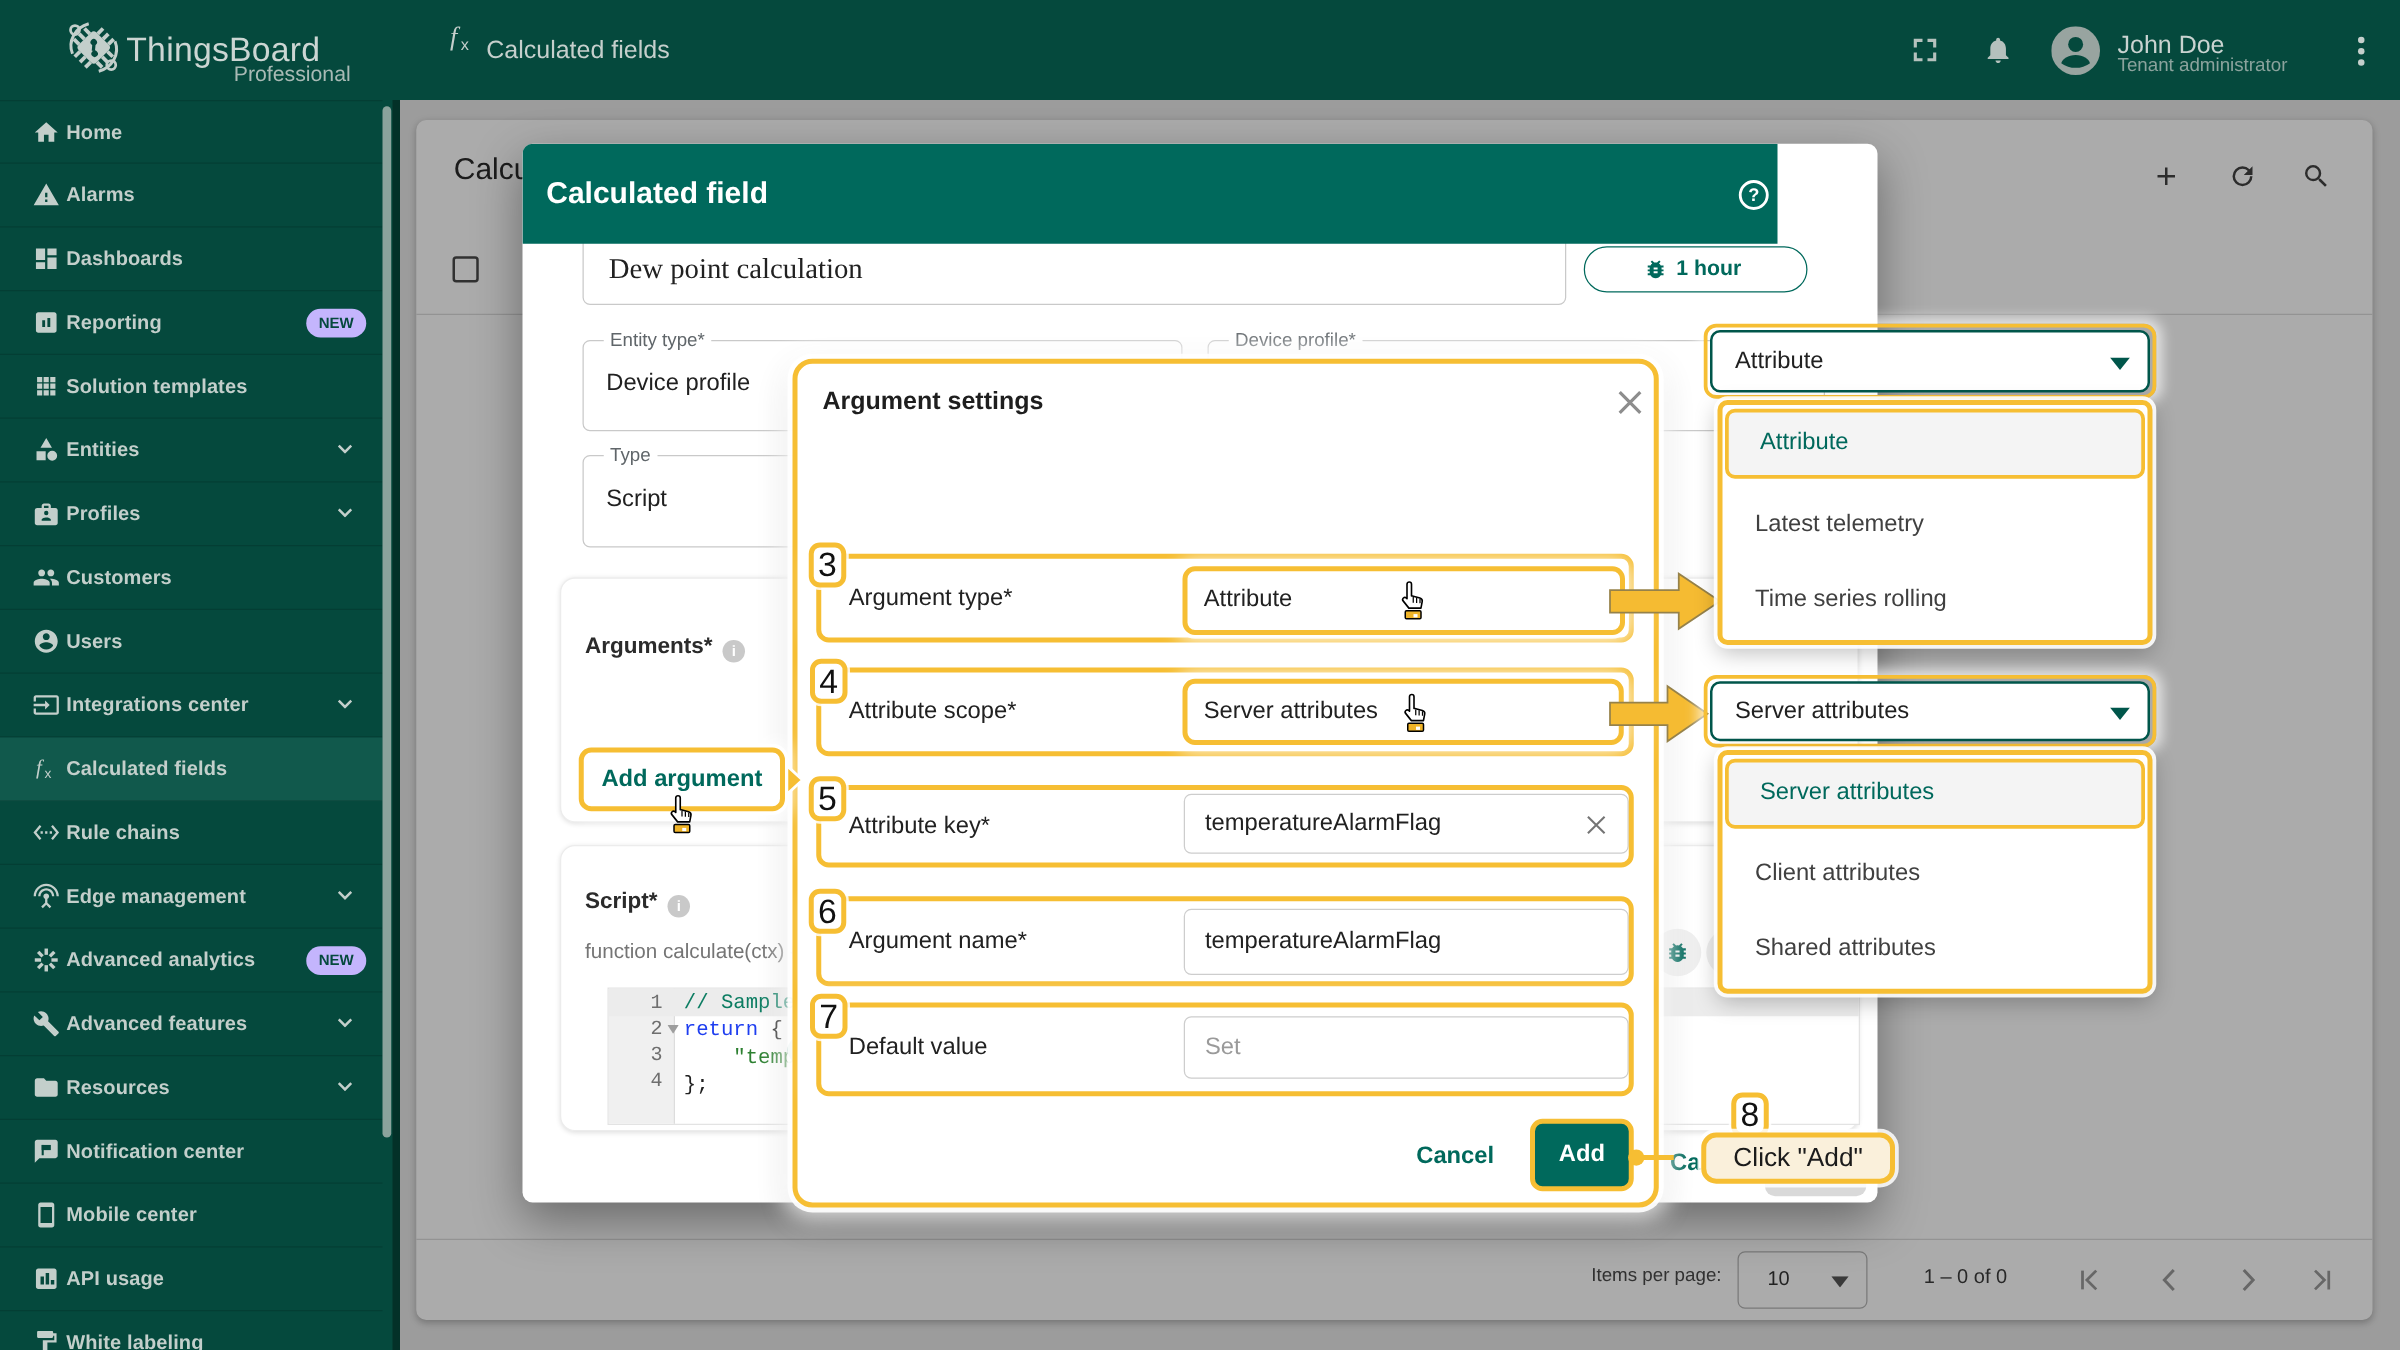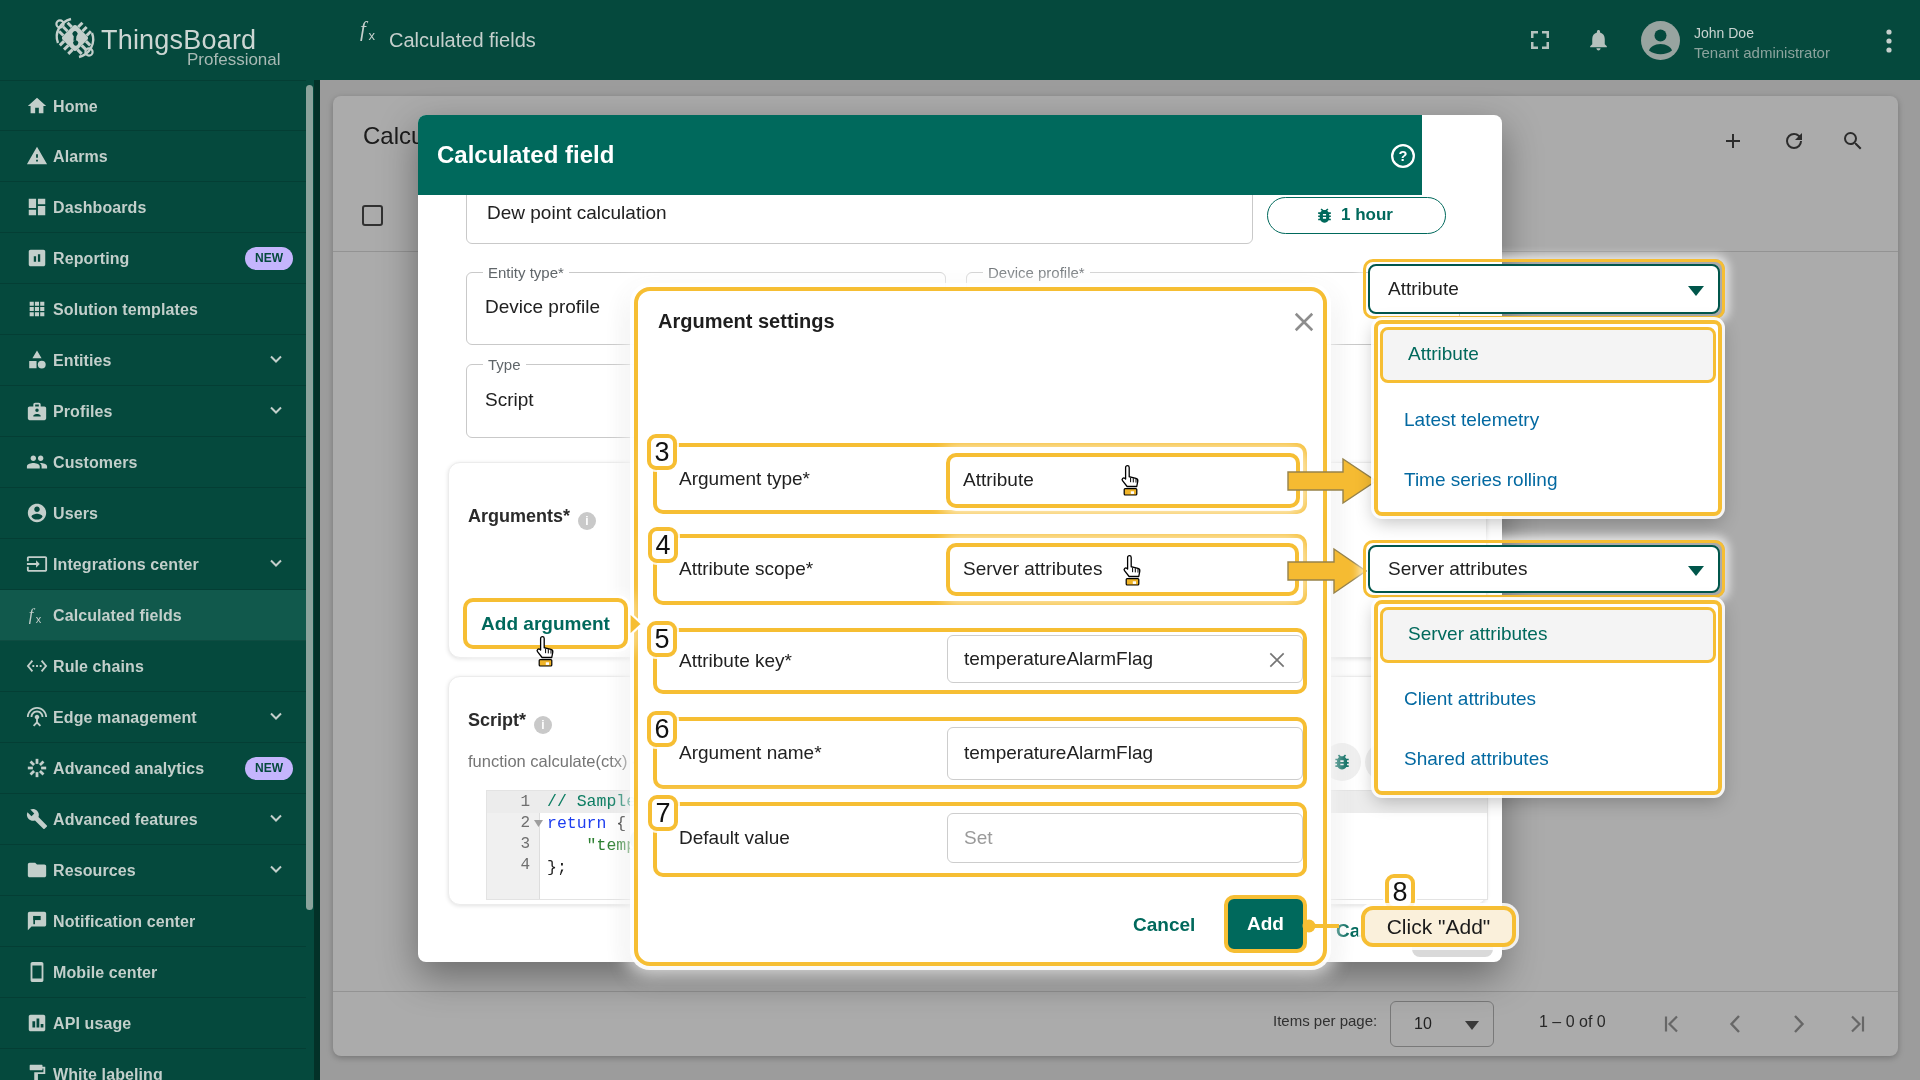--- a/index.html
+++ b/index.html
@@ -45,21 +45,21 @@
   .badge { position:absolute; width:30px; height:36px; background:#fff; border:4px solid #f6be33; border-radius:9px; color:#111; font-size:27px; text-align:center; line-height:29px; box-shadow:0 0 0 2px rgba(255,255,255,0.85); }
 
   
   #dlg { left:634px; top:287px; width:693px; height:679px; background:#fff; border:4px solid #f6be33; border-radius:16px; z-index:5; box-shadow:0 0 0 4px rgba(255,255,255,0.9), 0 0 18px 10px rgba(255,255,255,0.75), 0 10px 28px rgba(0,0,0,0.2); }
   .drow-label { position:absolute; font-size:19px; color:#212121; }
   .dinput { position:absolute; border:1px solid #cdcdcd; border-radius:6px; background:#fff; font-size:19px; color:#212121; }
 
   
   .ddsel { position:absolute; background:#fff; border:2px solid #00564b; border-radius:8px; z-index:6; }
   .ddpanel { position:absolute; background:#fff; border:4px solid #f6be33; border-radius:8px; z-index:6; box-shadow:0 0 0 3px rgba(255,255,255,0.9), 0 6px 18px rgba(0,0,0,0.25); }
-  .ddopt { position:absolute; font-size:19px; color:#0369a1; }
+  .ddopt { position:absolute; font-size:19px; color:#404040; }
 </style>
 </head>
 <body>
 <div id="stage">
   <div id="sidebar" class="abs">
 
     <svg class="abs" style="left:52px;top:15px;" width="46" height="46" viewBox="0 0 46 46">
       <g fill="none" stroke="#c3cfcb" stroke-width="2.4">
         <path d="M6 28 C2 18 8 7 19 4"></path>
         <path d="M40 18 C44 28 38 39 27 42"></path>
@@ -258,21 +258,21 @@
         <path d="M3 3h7v2.5H5.5V10H3V3zm11 0h7v7h-2.5V5.5H14V3zM3 14h2.5v4.5H10V21H3v-7zm15.5 0H21v7h-7v-2.5h4.5V14z"></path>
       </svg>
     <svg class="abs" style="left:1266px;top:27px;" width="25" height="26" viewBox="0 0 24 24" fill="#b5c1bd">
         <path d="M12 22c1.1 0 2-.9 2-2h-4c0 1.1.9 2 2 2zm6-6v-5c0-3.07-1.63-5.64-4.5-6.32V4c0-.83-.67-1.5-1.5-1.5s-1.5.67-1.5 1.5v.68C7.64 5.36 6 7.92 6 11v5l-2 2v1h16v-1l-2-2z"></path>
       </svg>
     <svg class="abs" style="left:1321px;top:21px;" width="39" height="39" viewBox="0 0 39 39">
         <circle cx="19.5" cy="19.5" r="19.5" fill="#98a4a0"></circle>
         <circle cx="19.5" cy="14.5" r="6" fill="#05493d"></circle>
         <path d="M19.5 23c-6 0-10.5 3-11.5 6.5a19.5 19.5 0 0023 0C30 26 25.5 23 19.5 23z" fill="#05493d"></path>
       </svg>
-    <div class="abs" style="left:1374px;top:25px;font-size:14px;color:#c9d3d0;">John Doe</div>
+    <div class="abs" style="left:1374px;top:25px;font-size:20px;color:#c9d3d0;">John Doe</div>
     <div class="abs" style="left:1374px;top:44px;font-size:15px;color:#8ba39d;">Tenant administrator</div>
     <svg class="abs" style="left:1564px;top:28px;" width="10" height="26" viewBox="0 0 10 26" fill="#c5cfcc">
         <circle cx="5" cy="4" r="2.6"></circle>
         <circle cx="5" cy="13" r="2.6"></circle>
         <circle cx="5" cy="22" r="2.6"></circle>
       </svg>
   </div>
   <div id="card" class="abs">
     <div class="abs" style="left:30px;top:26px;font-size:24px;color:#2a2a2a;">Calculated fields</div>
     <svg class="abs" style="left:1388px;top:33px;" width="24" height="24" viewBox="0 0 24 24" fill="#424242">
@@ -307,21 +307,21 @@
       </svg>
     <svg class="abs" style="left:1512px;top:916px;" width="24" height="24" viewBox="0 0 24 24" fill="none" stroke="#9a9a9a" stroke-width="2.2">
         <path d="M7 4.5 14.5 12 7 19.5"></path>
         <path d="M18 4.5v15"></path>
       </svg>
   </div>
   <div id="backdrop" class="abs"></div>
   <div id="modal" class="abs">
 
     <div class="ofield" style="left:48px;top:55px;width:787px;height:74px;"></div>
-    <div class="abs" style="left:69px;top:87px;font-size:19px;color:#212121;">Dew point calculation</div>
+    <div class="abs" style="left:69px;top:87px;font-size:23px;color:#212121;font-family:Liberation Serif, serif;">Dew point calculation</div>
 
     <div class="abs" style="left:849px;top:82px;width:179px;height:37px;border:1.5px solid #00695c;border-radius:19px;">
       <svg class="abs" style="left:47px;top:8px;" width="19" height="19" viewBox="0 0 24 24" fill="#00695c">
           <path d="M20 8h-2.81a5.99 5.99 0 00-1.82-1.96L17 4.41 15.59 3l-2.17 2.17a6.01 6.01 0 00-2.83 0L8.41 3 7 4.41l1.62 1.63A5.99 5.99 0 006.81 8H4v2h2.09c-.05.33-.09.66-.09 1v1H4v2h2v1c0 .34.04.67.09 1H4v2h2.81c1.04 1.79 2.97 3 5.19 3s4.15-1.21 5.19-3H20v-2h-2.09c.05-.33.09-.66.09-1v-1h2v-2h-2v-1c0-.34-.04-.67-.09-1H20V8zm-6 8h-4v-2h4v2zm0-4h-4v-2h4v2z"></path>
         </svg>
       <div class="abs" style="left:73px;top:7px;font-size:17px;font-weight:700;color:#00695c;">1 hour</div>
     </div>
 
     <div class="ofield" style="left:48px;top:157px;width:480px;height:73px;">
       <div class="olabel" style="left:16px;">Entity type*</div>

